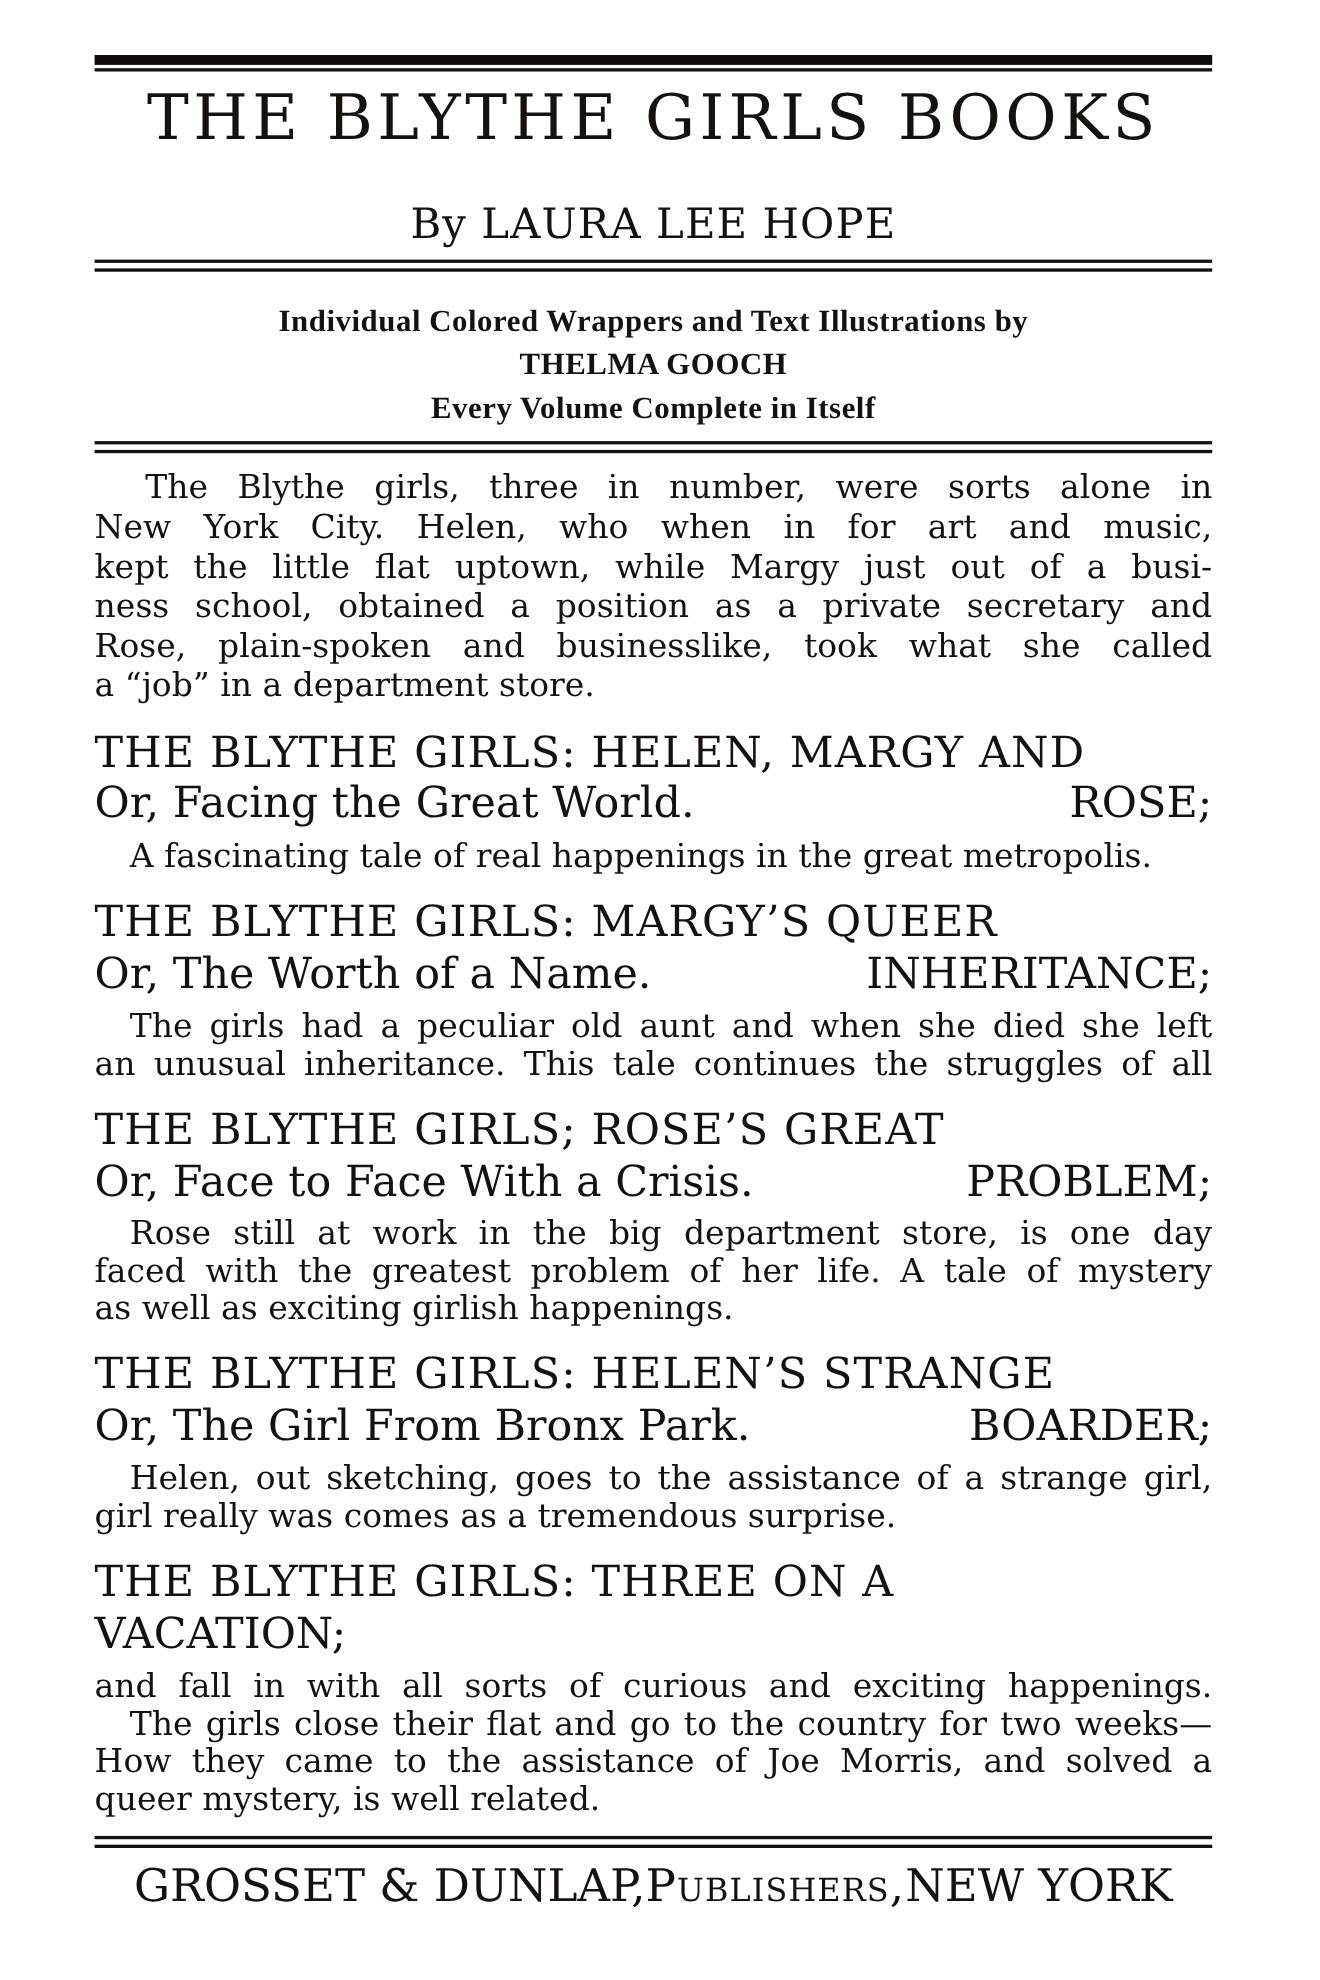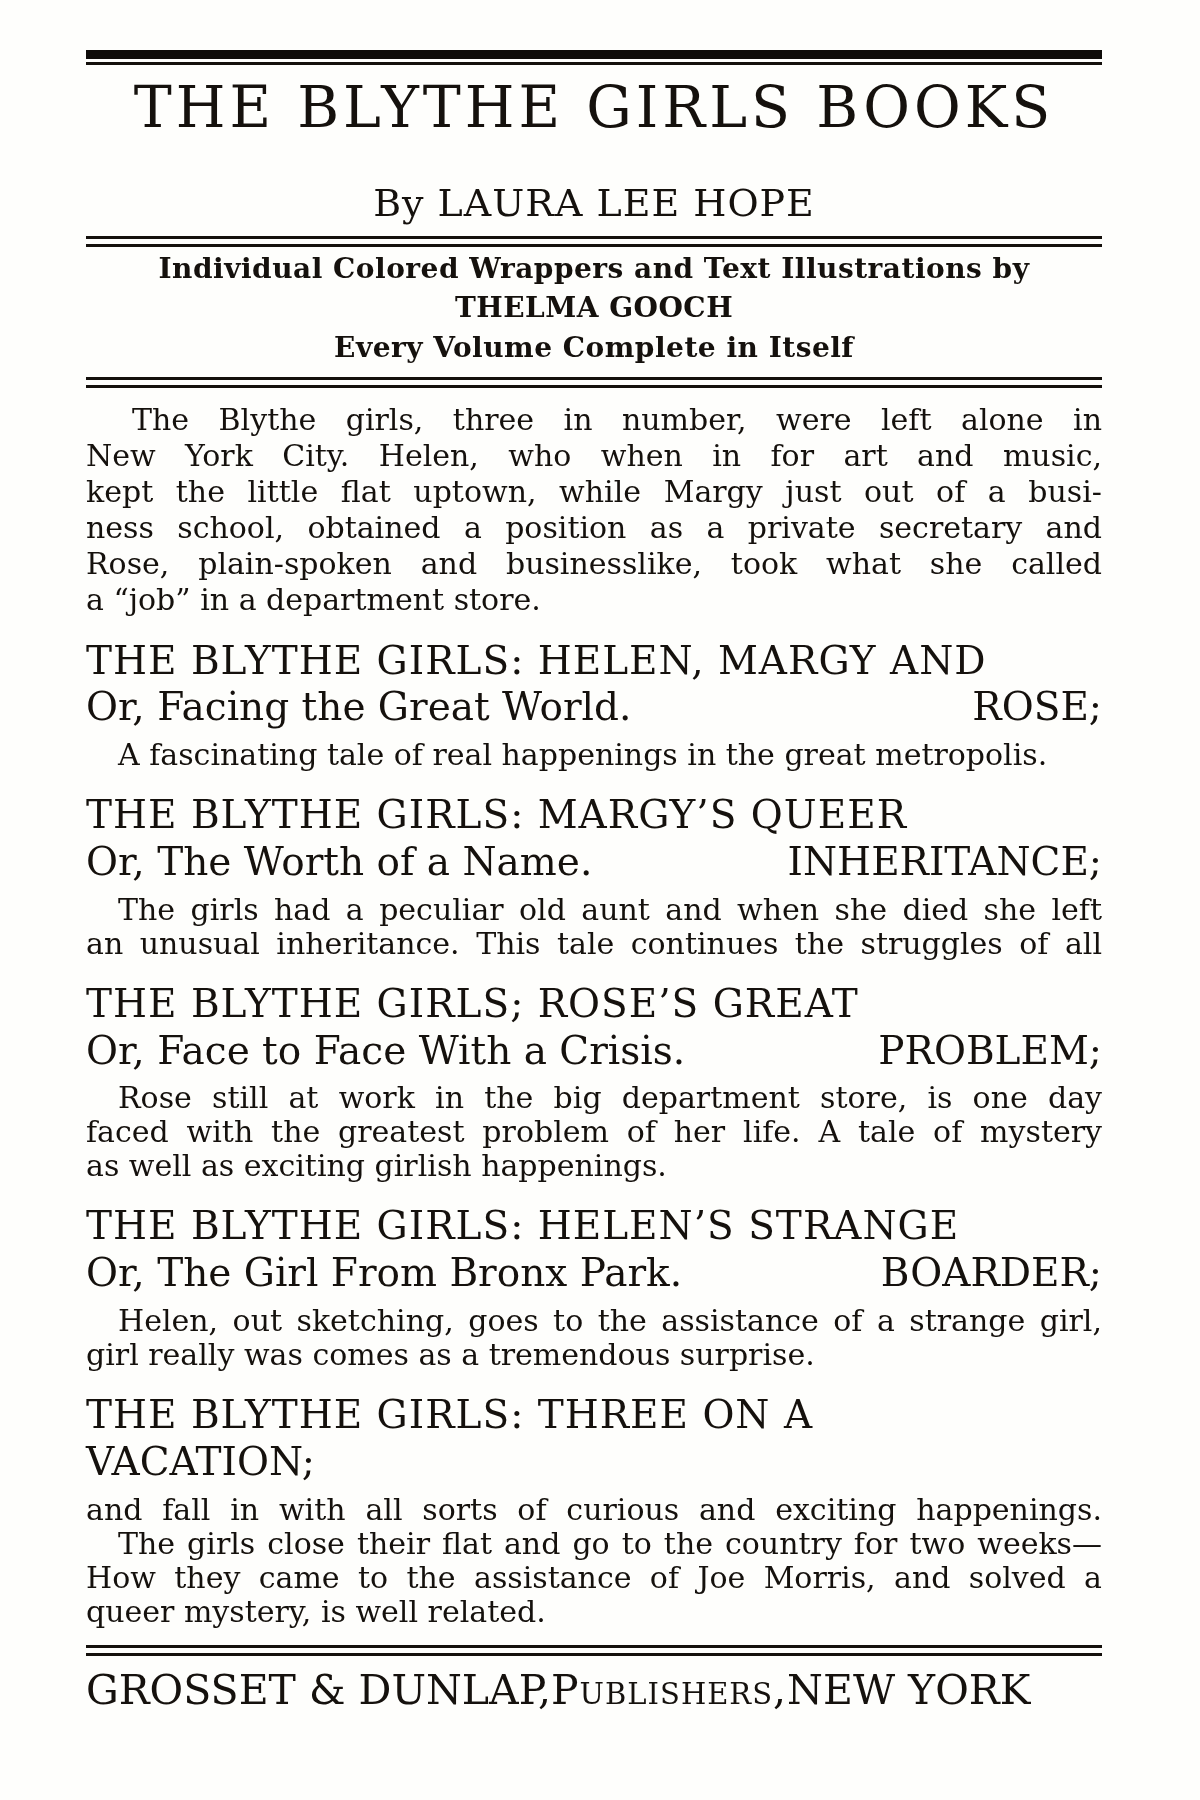--- a/index.html
+++ b/index.html
@@ -30,26 +30,27 @@
   }
   .byline{
     margin-top:2px;
     font-size:38px;
     line-height:1.3;
     text-align:center;
     letter-spacing:1px;
   }
   .double-rule{margin-top:8px;}
   .credits{
-    margin-top:2px;
+    margin-top:26px;
     text-align:center;
     font-weight:bold;
     font-size:28px;
     line-height:1.4;
     letter-spacing:0.5px;
+    font-family:Liberation Serif, serif;
   }
   .credits-rule{margin-top:10px;}
 
   .intro{margin-top:14px;font-size:30px;line-height:36px;}
   .intro .line{white-space:nowrap;}
   .jline{text-align:justify;text-align-last:justify;white-space:normal;}
   .indent-lg{text-indent:46px;}
   .indent-sm{text-indent:32px;}
 
   .book{margin-top:20px;}
@@ -65,21 +66,21 @@
     align-items:baseline;
     font-size:39px;
     line-height:1.2;
   }
   .book-desc{font-size:30px;line-height:34px;margin-top:7px;}
 
   .footer-rule{margin-top:16px;}
   .footer-line{
     margin-top:10px;
     display:flex;
-    justify-content:flex-start;
+    justify-content:center;
     align-items:baseline;
     font-size:41px;
     line-height:1.2;
   }
   .smallcaps{font-variant:small-caps;letter-spacing:1px;}
 </style>
 </head>
 <body>
 
 <div class="page">
@@ -100,21 +101,21 @@
     <div>THELMA GOOCH</div>
     <div>Every Volume Complete in Itself</div>
   </div>
 
   <div class="double-rule credits-rule">
     <div class="rule-thin"></div>
     <div class="rule-thin"></div>
   </div>
 
   <div class="intro">
-    <div class="line jline indent-lg">The Blythe girls, three in number, were left alone in</div>
+    <div class="line jline indent-lg">The Blythe girls, three in number, were sorts alone in</div>
     <div class="line jline">New York City.  Helen, who when in for art and music,</div>
     <div class="line jline">kept the little flat uptown, while Margy just out of a busi-</div>
     <div class="line jline">ness school, obtained a position as a private secretary and</div>
     <div class="line jline">Rose, plain-spoken and businesslike, took what she called</div>
     <div class="line">a “job” in a department store.</div>
   </div>
 
   <div class="book">
     <div class="book-title">THE BLYTHE GIRLS:  HELEN, MARGY AND</div>
     <div class="book-subtitle">

